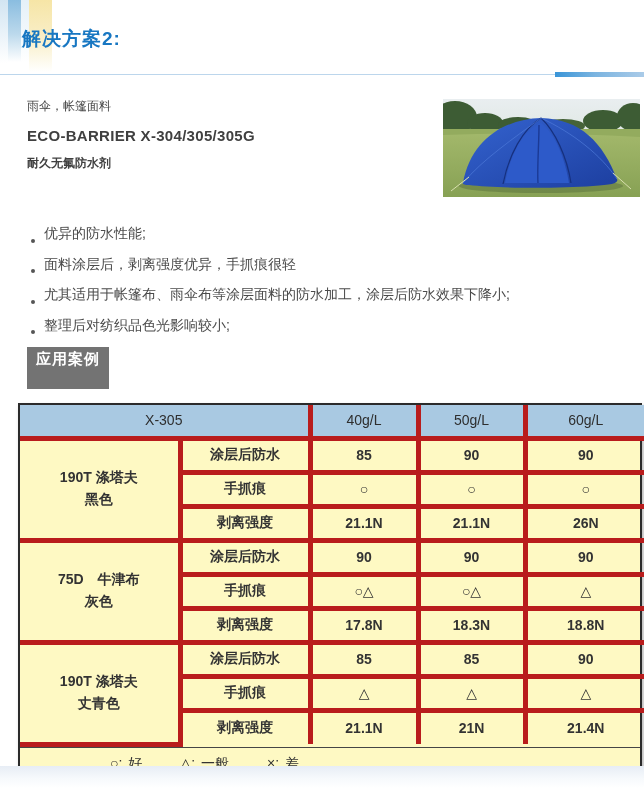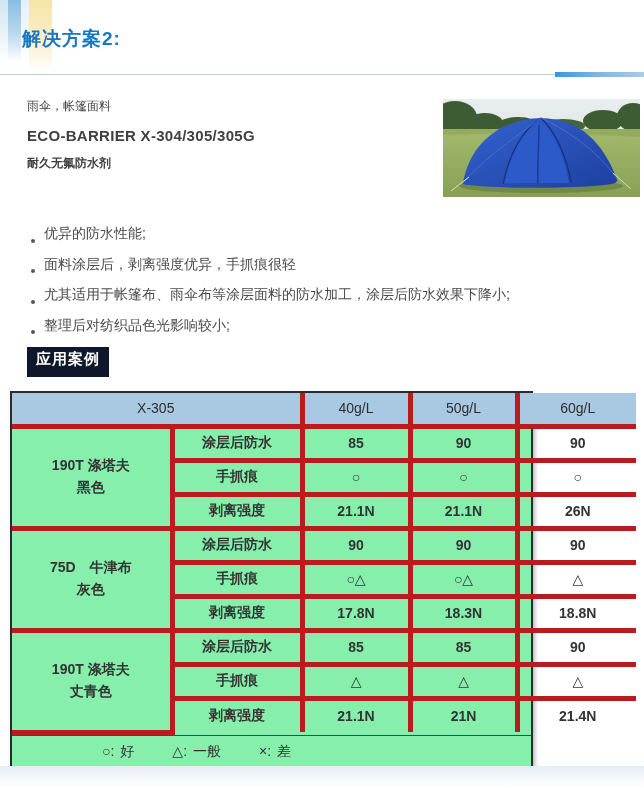--- a/index.html
+++ b/index.html
@@ -50,28 +50,28 @@
     display:flex; align-items:flex-end;
     font-size:14px; color:#4a4a4a; margin-bottom:13px; line-height:1.25;
   }
   .features .dot {
     flex:0 0 auto; width:4px; height:4px; border-radius:50%;
     background:#555; margin:7px 9px 0 0;
   }
   
   .badge-wrap { margin:8px 0 14px 27px; }
   .badge {
-    display:inline-block; background:#0f172a; color:#ffffff;
-    font-weight:bold; font-size:15px; padding:3px 9px 8px; letter-spacing:1px;
+    display:inline-block; background:#737373; color:#ffffff;
+    font-weight:bold; font-size:15px; padding:3px 9px 20px; letter-spacing:1px;
   }
   
   .table-frame {
-    margin-left:10px; width:523px;
+    margin-left:18px; width:624px;
     border:2px solid #2b2b2b;
-    background:#86efac;
+    background:#fef9c3;
     box-shadow:2px 3px 4px rgba(90,90,90,.45);
   }
   table { width:100%; border-collapse:collapse; table-layout:fixed; }
   th, td {
     border:5px solid #b91c1c;
     text-align:center; vertical-align:middle;
     font-size:14px; color:#333; padding:0; height:34px;font-weight:bold;
   }
   thead th { background:#a9c9e2; font-weight:normal; height:33px; color:#2e2e2e; }
   td.fabric { white-space:pre-line; line-height:1.55; }

